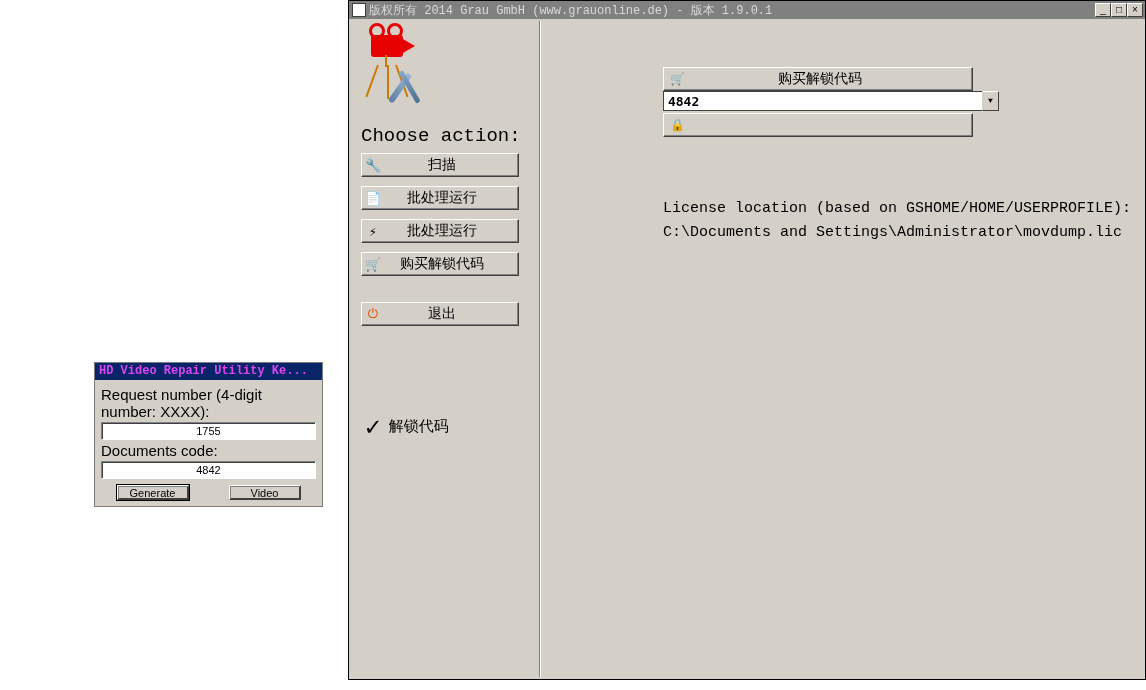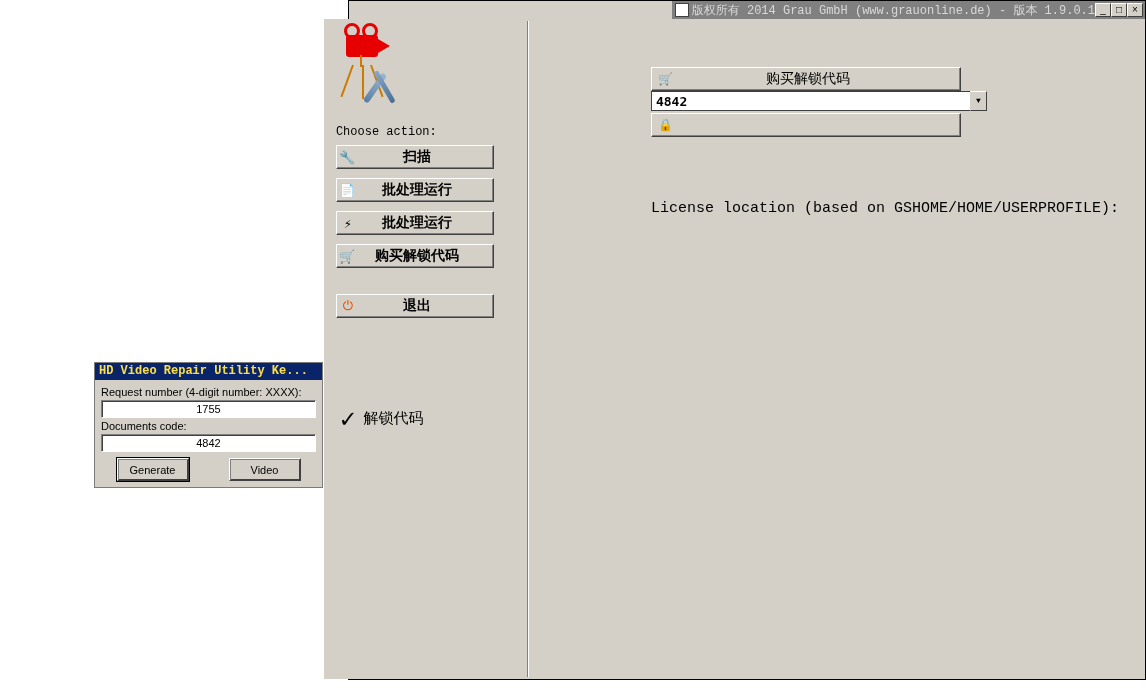--- a/index.html
+++ b/index.html
@@ -18,34 +18,34 @@
   
   .keygen-window {
     position: absolute;
     left: 94px;
     top: 362px;
     width: 229px;
     border: 1px solid #7b7b7b;
   }
   .keygen-title {
     background: #0a246a;
-    color: #fde047;
+    color: #d946ef;
     font-family: "Courier New", monospace;
     font-weight: bold;
     font-size: 12px;
     padding: 1px 4px;
     height: 17px;
     line-height: 15px;
   }
   .keygen-body {
     background: #d4d0c8;
     padding: 4px 6px 6px 6px;
   }
   .keygen-label {
-    font-size: 11px;
+    font-size: 15px;
     margin-top: 2px;
     margin-bottom: 2px;
   }
   .keygen-input {
     width: 100%;
     border: 1px solid #808080;
     border-right-color: #fff;
     border-bottom-color: #fff;
     background: #fff;
     height: 18px;
@@ -55,21 +55,21 @@
     box-shadow: inset 1px 1px 0 #404040;
   }
   .keygen-btn-row {
     display: flex;
     gap: 40px;
     justify-content: center;
     margin-top: 6px;
   }
   .keygen-btn {
     width: 72px;
-    height: 23px;
+    height: 15px;
     background: #d4d0c8;
     border: 1px solid #404040;
     border-top-color: #fff;
     border-left-color: #fff;
     box-shadow: 1px 1px 0 #808080 inset, -1px -1px 0 #404040 inset;
     font-size: 11px;
     cursor: pointer;
   }
   .keygen-btn.default {
     outline: 1px solid #000;
@@ -79,21 +79,20 @@
   .main-window {
     position: absolute;
     left: 348px;
     top: 0;
     width: 798px;
     height: 680px;
     border: 1px solid #000;
     background: #d4d0c8;
     display: flex;
     flex-direction: column;
-    align-items: flex-end;
   }
   .main-titlebar {
     height: 18px;
     background: #808080;
     color: #d8d8d8;
     display: flex;
     align-items: center;
     font-family: SimSun, "Courier New", monospace;
     font-size: 12px;
   }
@@ -216,21 +215,21 @@
     position: absolute;
     left: 16px; top: 0;
     width: 5px; height: 36px;
     background: linear-gradient(#8aa8c8,#4a6f93);
     transform: rotate(-30deg);
     border-radius: 2px;
   }
 
   .choose-label {
     font-family: SimSun, "Courier New", monospace;
-    font-size: 12px;
+    font-size: 19px;
     margin: 6px 0 6px 4px;
   }
 
   .action-btn {
     display: flex;
     align-items: center;
     width: 158px;
     height: 24px;
     background: #d4d0c8;
     border-top: 1px solid #fff;
@@ -246,21 +245,20 @@
   }
   .action-btn .ico {
     width: 22px;
     text-align: center;
     font-size: 13px;
   }
   .action-btn .lbl {
     flex: 1;
     text-align: center;
     padding-right: 18px;
-    font-weight: bold;
   }
   .action-btn.mt { margin-top: 26px; }
 
   .full-mode {
     display: flex;
     align-items: center;
     margin-top: 90px;
     margin-left: 8px;
     font-family: SimSun, monospace;
     font-size: 15px;
@@ -328,21 +326,21 @@
     border: 1px solid #404040;
     border-top-color: #fff;
     border-left-color: #d4d0c8;
     text-align: center;
     font-size: 8px;
     line-height: 18px;
     cursor: pointer;
   }
 
   .license-block {
-    margin: 60px 16px 0 112px;
+    margin: 60px 4px 0 112px;
     font-family: SimSun, "Courier New", monospace;
     font-size: 15px;
     line-height: 24px;
     white-space: nowrap;
   }
 </style>
 </head>
 <body>
 
 <div class="keygen-window">
@@ -429,16 +427,17 @@
         <input class="combo-input" value="4842" style="">
         <div class="combo-arrow">▼</div>
       </div>
 
       <button class="wide-btn" style="margin-top:2px;width:310px">
         <span class="ico" style="color:#c08000">🔒</span>
       </button>
 
       <div class="license-block">
         <div>License location (based on GSHOME/HOME/USERPROFILE):</div>
+        <div>C:\Documents and Settings\Administrator\movdump.lic</div>
       </div>
     </div>
   </div>
 </div>
 
 </body></html>

